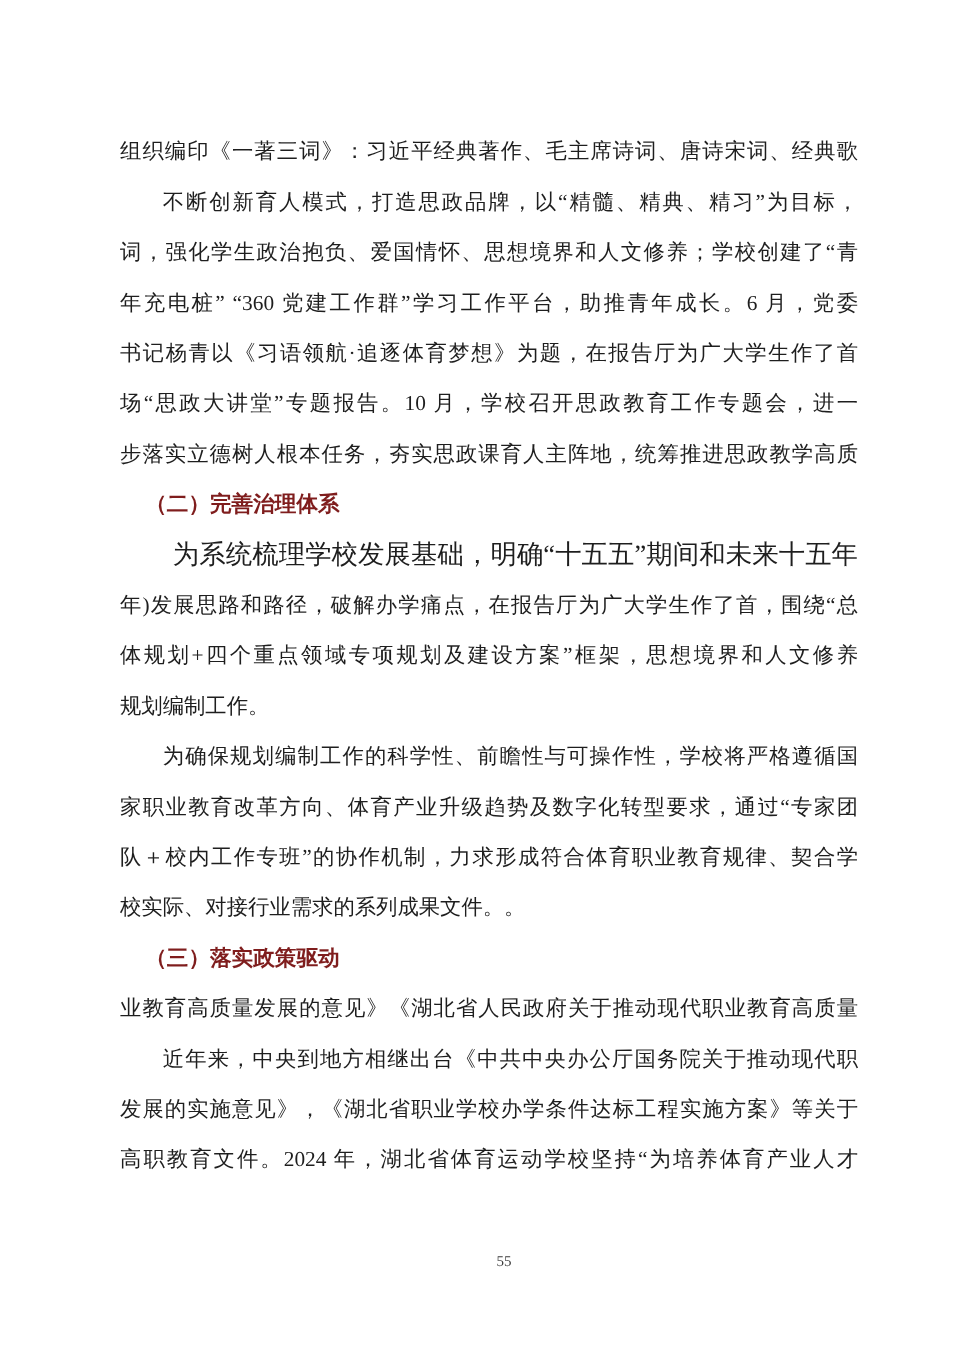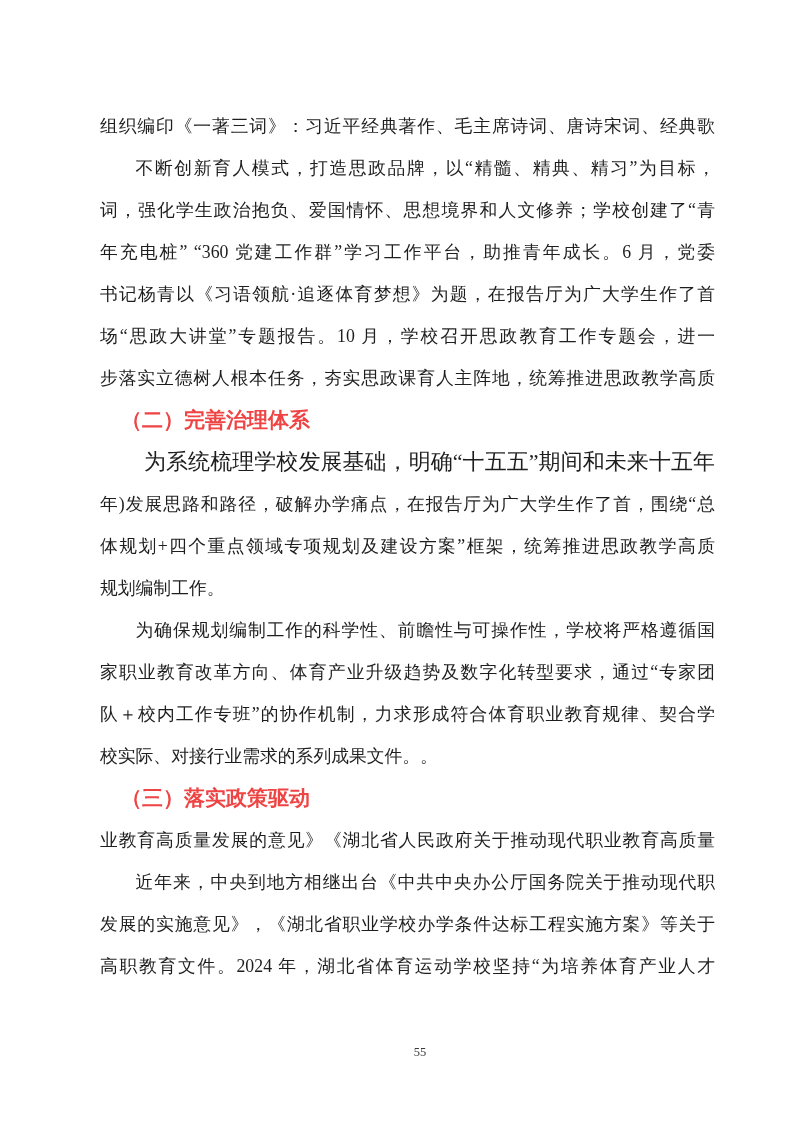--- a/index.html
+++ b/index.html
@@ -32,26 +32,26 @@
     overflow: hidden;
     white-space: normal;
   }
   .line.indent { text-indent: 2em; }
   .line.lastline {
     text-align: left;
     text-align-last: left;
   }
   .line.compress { font-size: 22px; }
   .heading {
-    font-size: 21px;
+    font-size: 18px;
     font-weight: 700;
     height: 42px;
     line-height: 42px;
     text-indent: 21px;
-    color: #ef4444;
+    color: #7f1d1d;
   }
   .footer {
     position: absolute;
     left: 0;
     top: 1042px;
     width: 100%;
     text-align: center;
     padding-left: 20px;
   }
   .page-number {
@@ -74,21 +74,21 @@
       <div class="line">书记杨青以《习语领航·追逐体育梦想》为题，在报告厅为广大学生作了首</div>
       <div class="line">场“思政大讲堂”专题报告。10 月，学校召开思政教育工作专题会，进一</div>
       <div class="line">步落实立德树人根本任务，夯实思政课育人主阵地，统筹推进思政教学高质</div>
     </div>
 
     <div class="heading">（二）完善治理体系</div>
 
     <div class="para">
       <div class="line indent compress">为系统梳理学校发展基础，明确“十五五”期间和未来十五年(2026-2040</div>
       <div class="line">年)发展思路和路径，破解办学痛点，在报告厅为广大学生作了首，围绕“总</div>
-      <div class="line">体规划+四个重点领域专项规划及建设方案”框架，统筹推进思政教学高质</div>
+      <div class="line">体规划+四个重点领域专项规划及建设方案”框架，思想境界和人文修养</div>
       <div class="line lastline">规划编制工作。</div>
     </div>
 
     <div class="para">
       <div class="line indent">为确保规划编制工作的科学性、前瞻性与可操作性，学校将严格遵循国</div>
       <div class="line">家职业教育改革方向、体育产业升级趋势及数字化转型要求，通过“专家团</div>
       <div class="line">队＋校内工作专班”的协作机制，力求形成符合体育职业教育规律、契合学</div>
       <div class="line lastline">校实际、对接行业需求的系列成果文件。。</div>
     </div>
 

